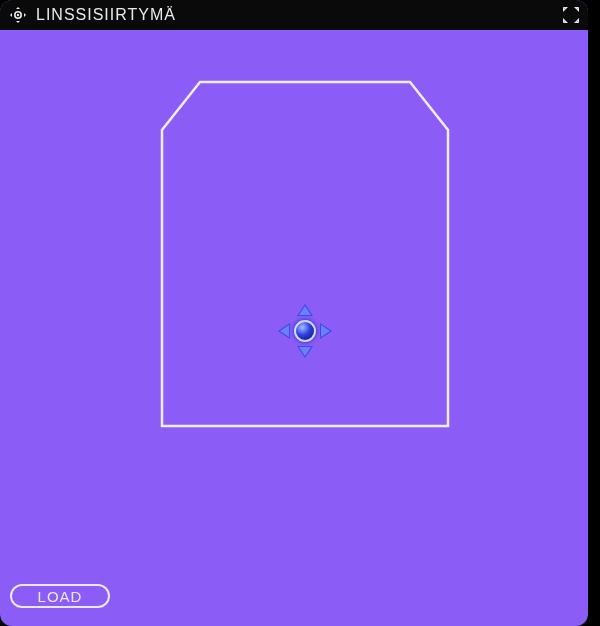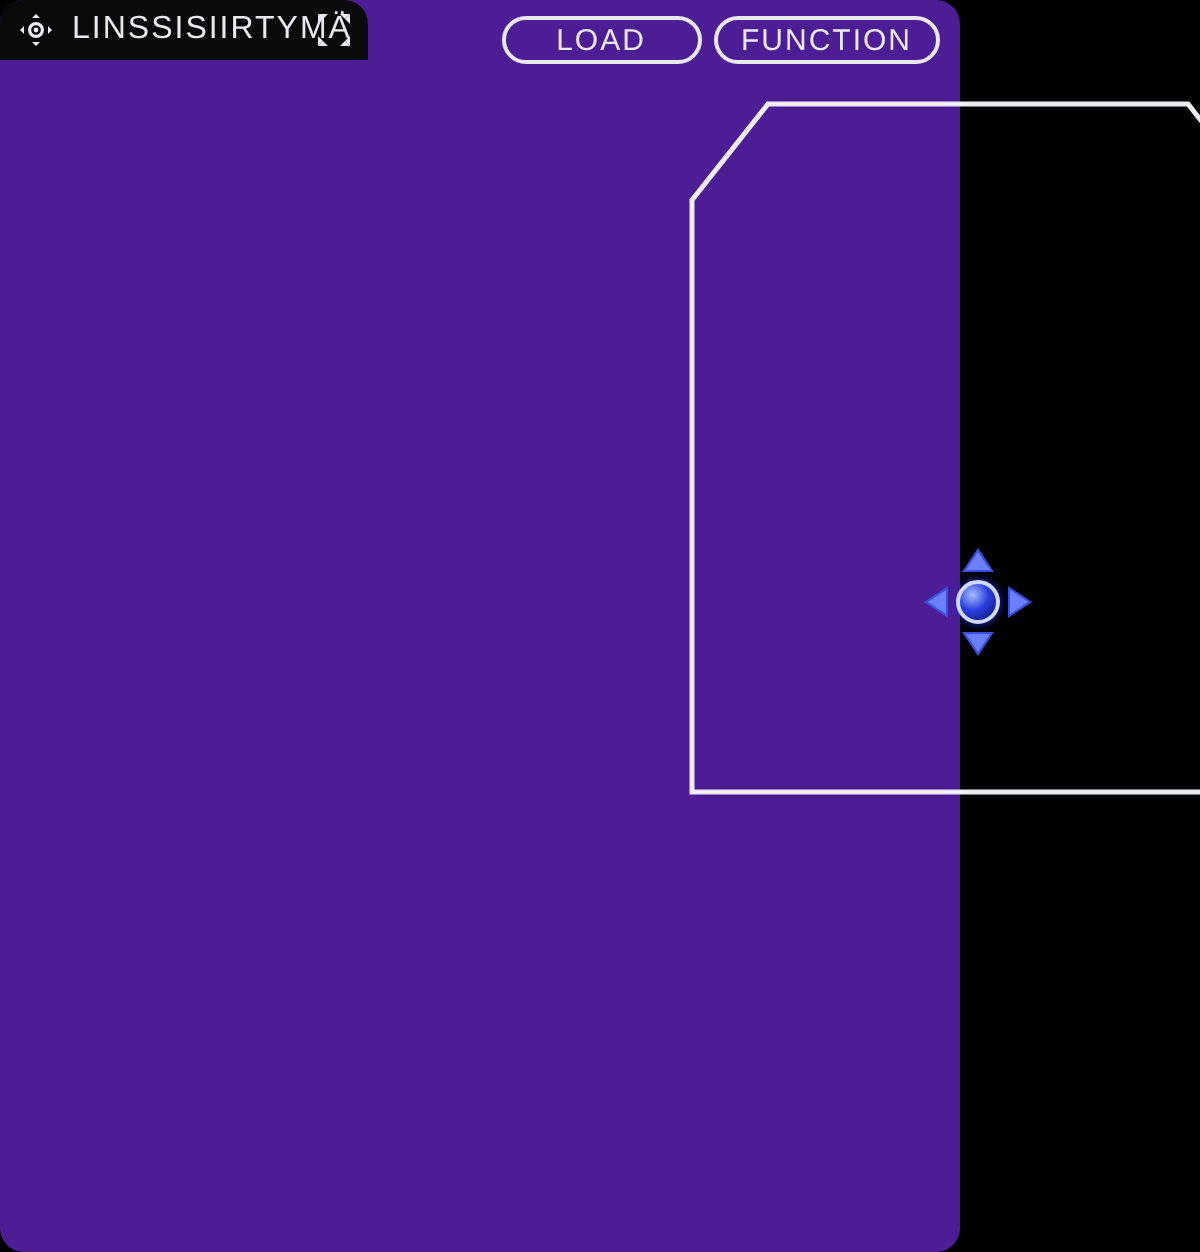--- a/index.html
+++ b/index.html
@@ -5,26 +5,26 @@
   * { box-sizing: border-box; margin: 0; padding: 0; }
   body {
     width: 600px;
     height: 626px;
     background: #000;
     font-family: "Arial Narrow", Arial, sans-serif;
     letter-spacing: 1px;
     overflow: hidden;
   }
   .window {
-    width: 480px;
+    width: 588px;
     height: 626px;
-    background: #4c1d95;
+    background: #8b5cf6;
     border-radius: 12px;
     display: flex;
-    flex-direction: row;
+    flex-direction: column;
   }
   .titlebar {
     height: 30px;
     background: #0a0a0a;
     border-radius: 12px 12px 0 0;
     display: flex;
     align-items: center;
     color: #e8e8ee;
     font-size: 16px;
     padding: 0 8px;
@@ -182,17 +182,16 @@
       <div class="tri down"></div>
       <div class="tri left"></div>
       <div class="tri right"></div>
       <div class="orb"></div>
     </div>
   </div>
 
   <div class="footer">
     <div class="frow">
       <span class="pill">LOAD</span>
-      <span class="pill">FUNCTION</span>
     </div>
   </div>
 
 </div>
 
 </body></html>

